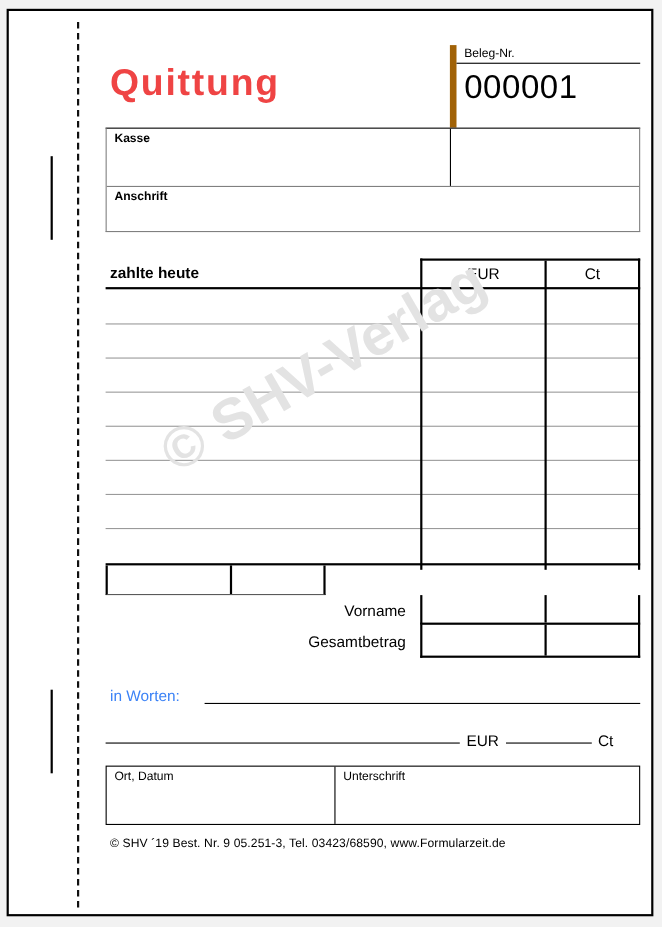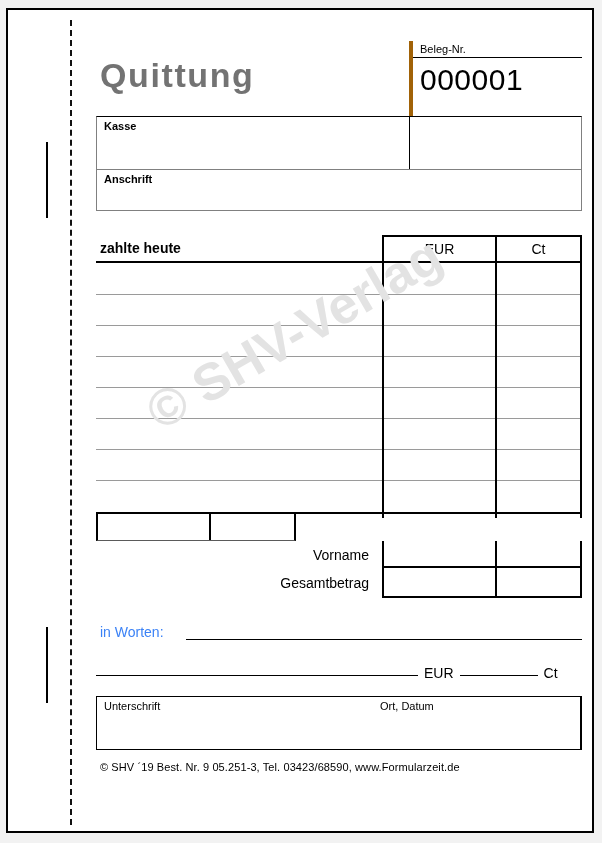--- a/index.html
+++ b/index.html
@@ -62,30 +62,30 @@
     position: relative;
     height: 88px;
   }
   .title {
     position: absolute;
     left: 4px;
     top: 30px;
     font-size: 34px;
     font-weight: bold;
     letter-spacing: 1.6px;
-    color: #737373;
+    color: #ef4444;
     line-height: 1;
   }
   .beleg-box {
     position: absolute;
     left: 313px;
     top: 13px;
     width: 173px;
     height: 75px;
-    border-left: 4px solid #a16207;
+    border-left: 6px solid #a16207;
   }
   .beleg-label {
     font-size: 11px;
     padding: 2px 0 1px 7px;
     color: #000;
     line-height: 1.2;
   }
   .beleg-rule {
     width: 100%;
     height: 0;
@@ -389,25 +389,25 @@
         <div class="worten-rule1"></div>
         <div class="worten-line2">
           <div class="rule-long"></div>
           <div class="unit">EUR</div>
           <div class="rule-short"></div>
           <div class="unit">Ct</div>
         </div>
       </div>
 
       <div class="signblock">
+        <div class="sign-cell sign-ort">
+          <span>Ort, Datum</span>
+        </div>
         <div class="sign-cell sign-unt">
           <span>Unterschrift</span>
-        </div>
-        <div class="sign-cell sign-ort">
-          <span>Ort, Datum</span>
         </div>
       </div>
 
       <div class="imprint">© SHV ´19  Best. Nr. 9 05.251-3, Tel. 03423/68590, www.Formularzeit.de</div>
 
     </div>
   </div>
 </div>
 
 </body></html>

